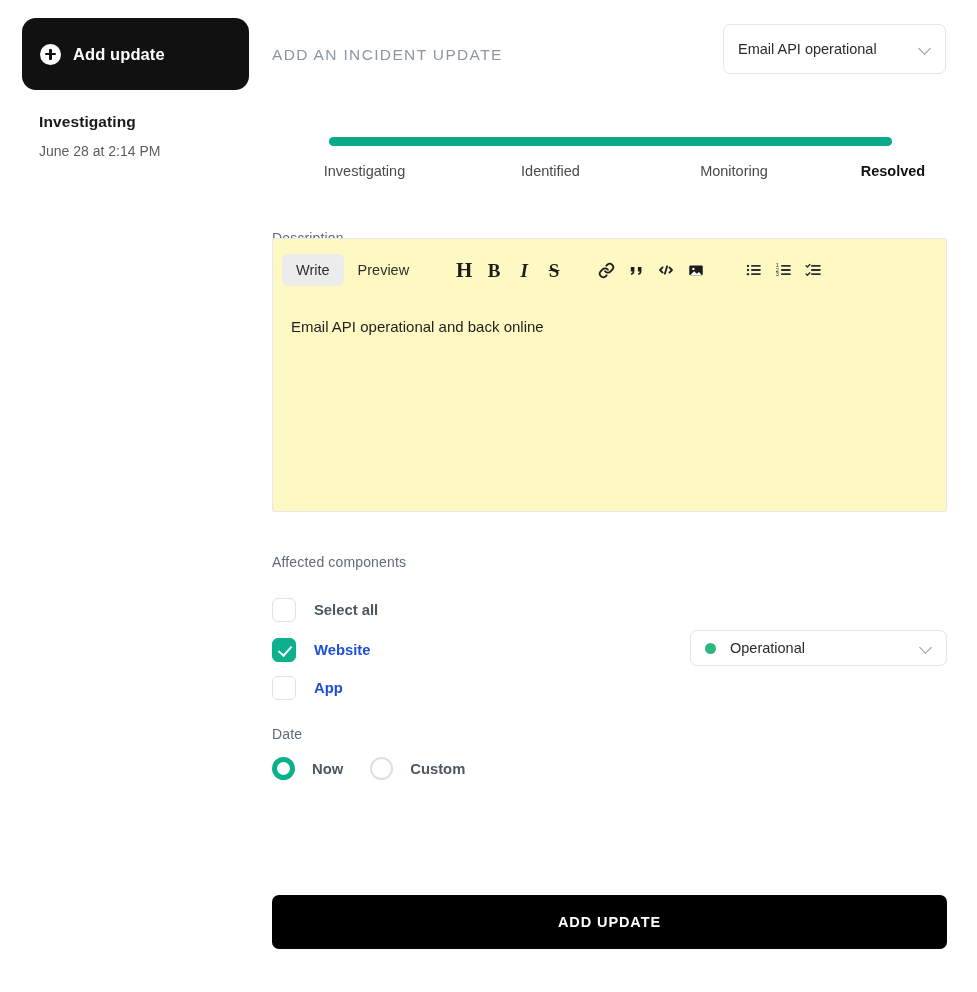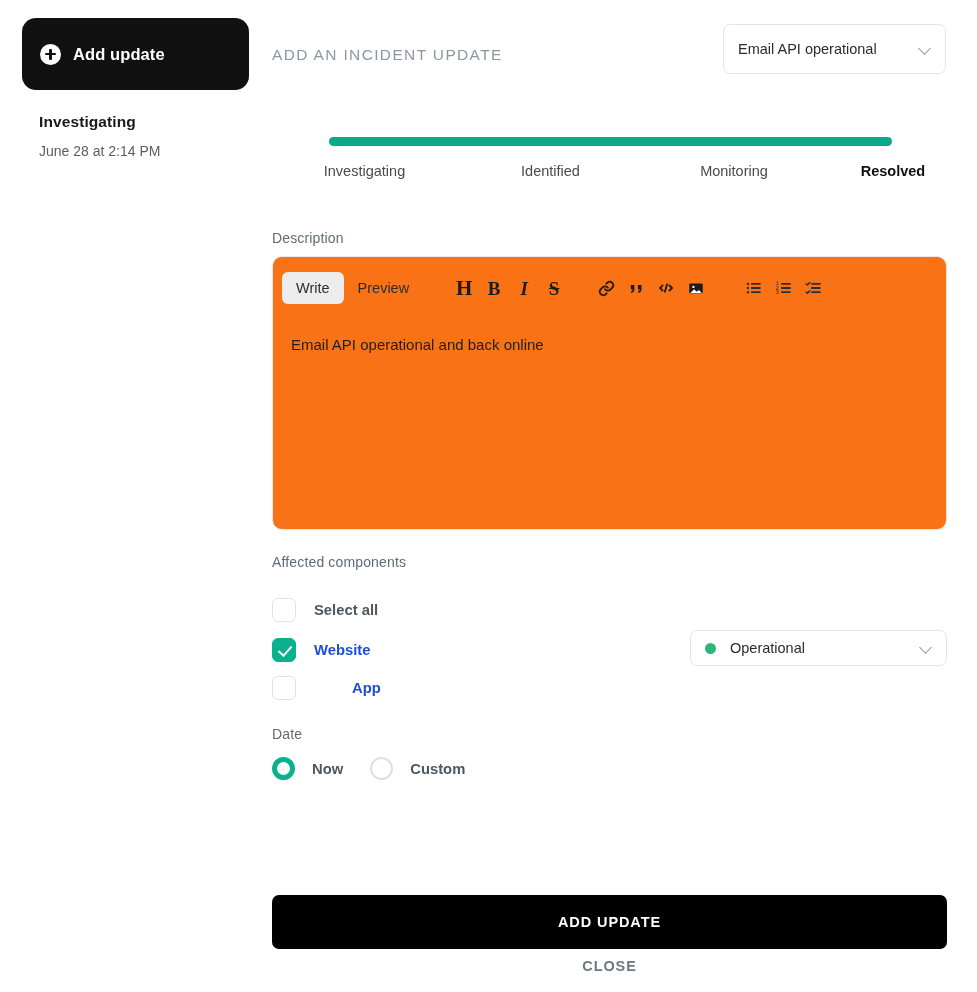--- a/index.html
+++ b/index.html
@@ -165,25 +165,25 @@
     letter-spacing: 0.15px;
   }
 
   .lbl-description { position: absolute; left: 20px; top: 230px; }
   .lbl-affected    { position: absolute; left: 20px; top: 554px; }
   .lbl-date        { position: absolute; left: 20px; top: 726px; }
 
   
   .editor {
     position: absolute;
-    left: 20px; top: 256px;
+    left: 20px; top: 238px;
     width: 675px; height: 274px;
     border: 1px solid #e6e8eb;
-    border-radius: 10px;
-    background: #f97316;
+    border-radius: 2px;
+    background: #fef9c3;
   }
   .toolbar {
     position: absolute;
     left: 0; top: 0;
     width: 675px; height: 62px;
     display: flex;
     align-items: center;
     padding-left: 9px;
   }
   .tab-btn {
@@ -259,21 +259,21 @@
   .cb-label {
     margin-left: 18px;
     font-size: 14.8px;
     color: #4c5760;
     font-weight: bold;
   }
   .cb-label.plain { font-weight: bold; color: #1d4ed8; }
 
   .row-selectall { left: 20px; top: 598px; }
   .row-website   { left: 20px; top: 638px; }
-  .row-app       { left: 20px; top: 676px; gap: 38px; }
+  .row-app       { left: 20px; top: 676px; }
   .row-notify    { left: 20px; top: 811px; }
 
   
   .status-select {
     position: absolute;
     left: 438px; top: 630px;
     width: 257px; height: 36px;
     border: 1px solid #e2e5e9;
     border-radius: 7px;
     background: #ffffff;
@@ -513,16 +513,15 @@
       <span class="radio selected"></span>
       <span class="radio-label">Now</span>
       <span class="radio-gap"></span>
       <span class="radio"></span>
       <span class="radio-label">Custom</span>
     </div>
 
 
     <button class="add-update-cta">ADD UPDATE</button>
 
-    <button class="close-btn">CLOSE</button>
 
   </div>
 </div>
 
 </body></html>

